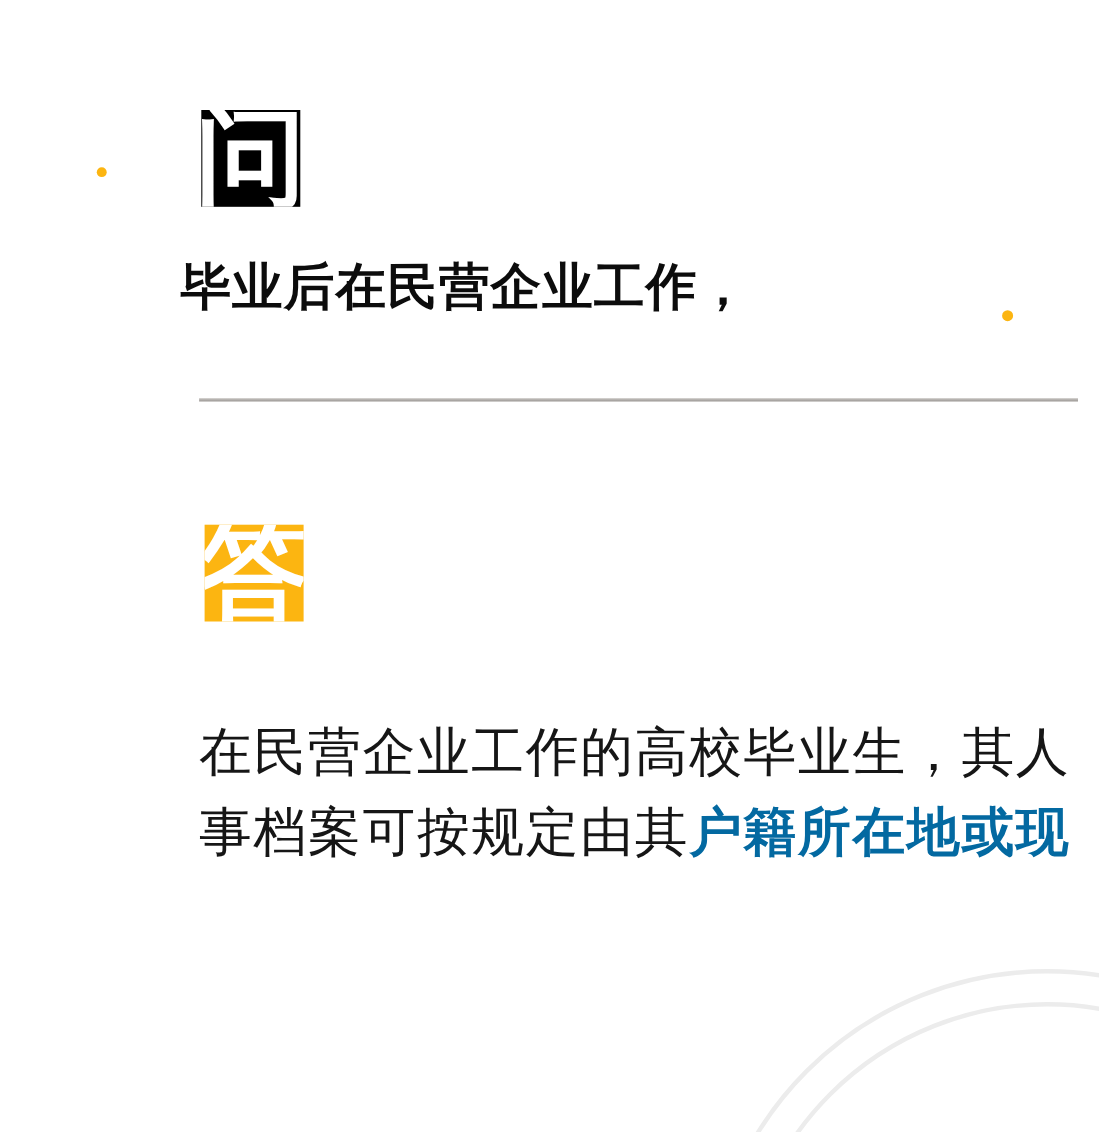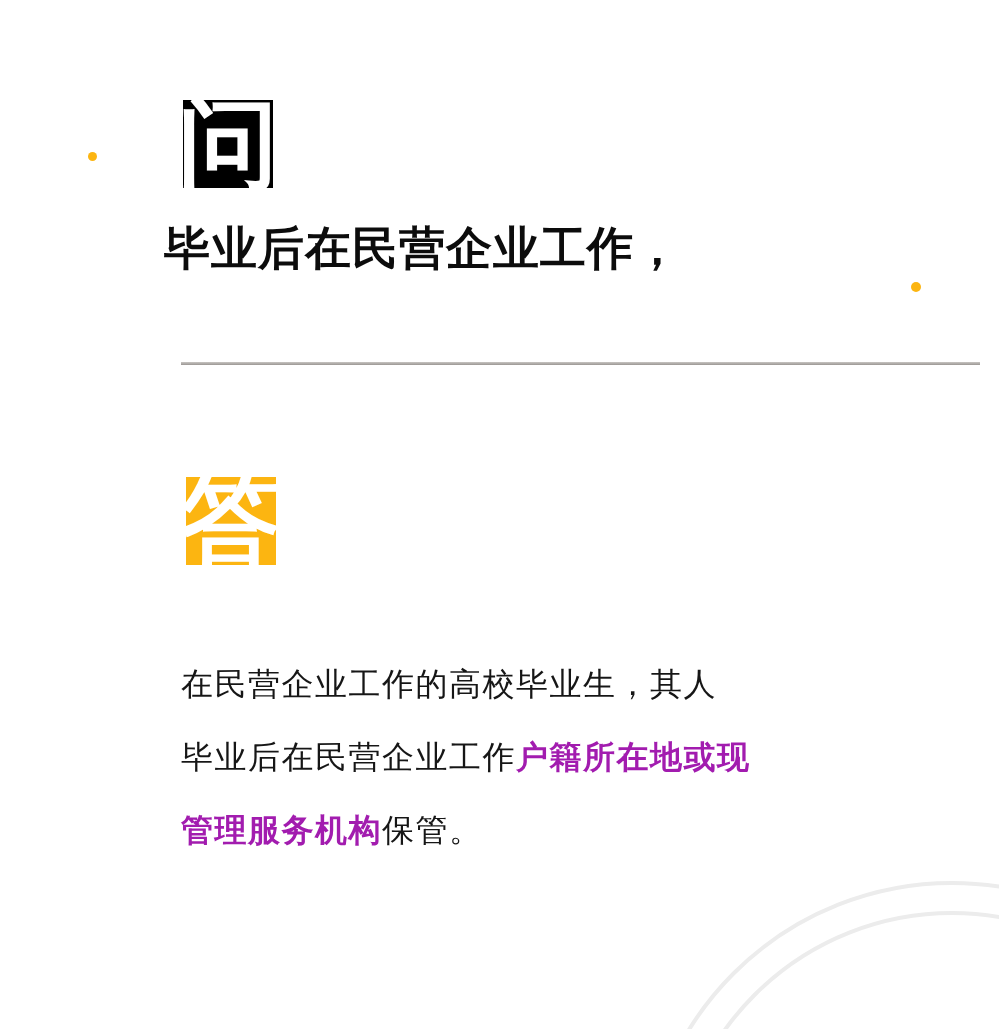--- a/index.html
+++ b/index.html
@@ -47,21 +47,21 @@
     font-size: 100px;
     font-weight: 900;
     line-height: 1;
     transform: translateY(-1px);
     user-select: none;
   }
 
   
   .q-text {
     position: absolute;
-    left: 164px; top: 216px;
+    left: 164px; top: 228px;
     font-size: 46px;
     line-height: 65px;
     font-weight: 800;
     letter-spacing: 1px;
     color: var(--text-black, #0c0c0c);
   }
   .q-line { white-space: nowrap; }
   .q-mark { font-weight: 400; }
 
   
@@ -69,31 +69,31 @@
     position: absolute;
     left: 181px; top: 362px;
     width: 799px; height: 3px;
     background: linear-gradient(#c8c5c2, var(--divider-gray, #9b9794));
   }
 
   
   .a-text {
     position: absolute;
     left: 181px; top: 648px;
-    font-size: 32px;
+    font-size: 48px;
     line-height: 73px;
     letter-spacing: 1.5px;
     font-weight: 400;
     color: #161616;
   }
   .a-line { white-space: nowrap; }
   .seg-b {
     font-weight: 700;
     font-family: "Liberation Serif", serif;
-    color: #a21caf;
+    color: #0369a1;
   }
 </style>
 </head>
 <body>
 
 <div class="page">
 
   <svg class="arcs" viewBox="0 0 999 1029" aria-hidden="true">
     <circle cx="952" cy="1192" r="309" fill="none" stroke="currentColor" stroke-width="4"></circle>
     <circle cx="952" cy="1192" r="279" fill="none" stroke="currentColor" stroke-width="4"></circle>
@@ -111,17 +111,16 @@
   </div>
 
   <div class="divider"></div>
 
   <div class="badge badge-a">
     <span class="badge-glyph">答</span>
   </div>
 
   <div class="a-text">
       <div class="a-line"><span class="seg">在民营企业工作的高校毕业生，其人</span></div>
-      <div class="a-line"><span class="seg">毕业后在民营企业工作</span><span class="seg seg-b">户籍所在地或现</span></div>
-      <div class="a-line"><span class="seg seg-b">管理服务机构</span><span class="seg">保管。</span></div>
+      <div class="a-line"><span class="seg">事档案可按规定由其</span><span class="seg seg-b">户籍所在地或现</span></div>
     </div>
 
 </div>
 
 </body></html>

